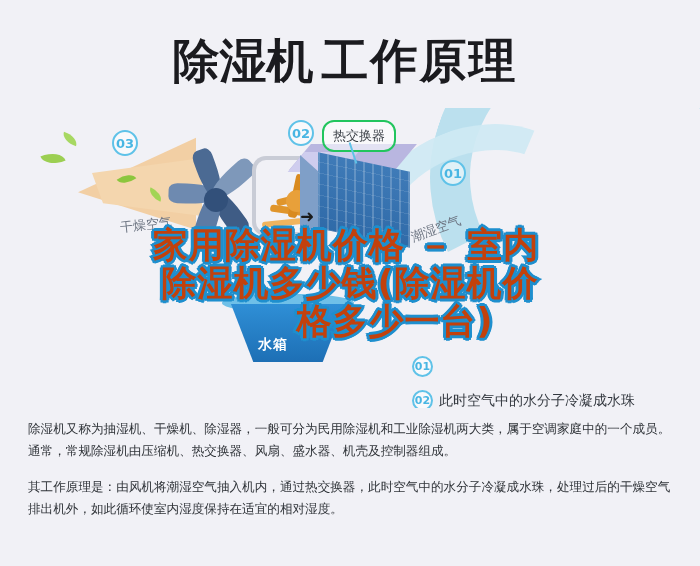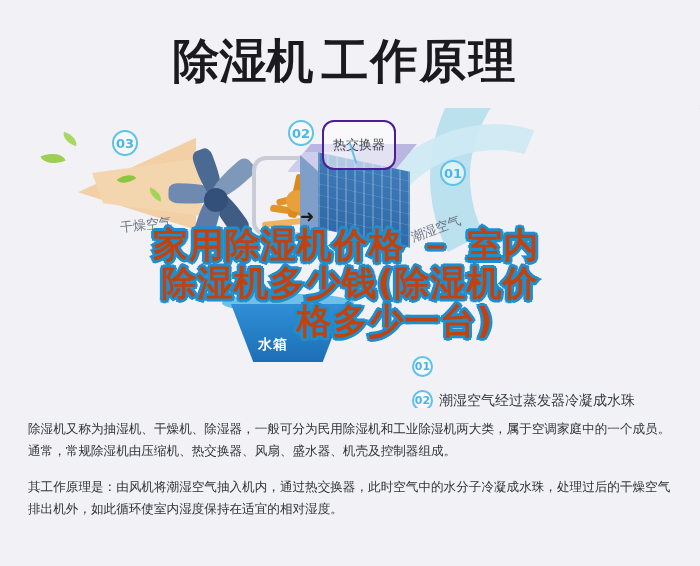--- a/index.html
+++ b/index.html
@@ -208,22 +208,22 @@
     display: flex; align-items: center; justify-content: center;
     background: rgba(255,255,255,.55);
     font-family: "DejaVu Sans", sans-serif;
   }
   .badge-03 { left: 112px; top: 22px; }
   .badge-02 { left: 288px; top: 12px; }
   .badge-01 { left: 440px; top: 52px; }
 
   .callout {
     position: absolute; left: 322px; top: 12px;
-    padding: 14px 9px;
-    border: 2px solid #4c1d95;
+    padding: 5px 9px;
+    border: 2px solid #22c55e;
     border-radius: 12px;
     color: #3a3f46;
     font-size: 13px;
     background: rgba(255,255,255,.6);
     white-space: nowrap;
   }
   .callout-stem {
     position: absolute; left: 352px; top: 34px;
     width: 2px; height: 22px;
     background: #5fc2e8;
@@ -362,21 +362,21 @@
 
     <div class="flow-label flow-dry">干燥空气</div>
     <div class="flow-label flow-wet">潮湿空气</div>
 
     <div class="legend">
       <div class="legend-row">
         <span class="num-badge">01</span>
       </div>
       <div class="legend-row">
         <span class="num-badge">02</span>
-        <span class="ltext">潮湿空气经过蒸发器冷凝成水珠</span>
+        <span class="ltext">此时空气中的水分子冷凝成水珠</span>
       </div>
 
     </div>
   </div>
 
   <div class="overlay">
     <div class="ov-line ov-l1">家用除湿机价格 － 室内</div>
     <div class="ov-line ov-l2">除湿机多少钱(除湿机价</div>
     <div class="ov-line ov-l3">格多少一台)</div>
   </div>

